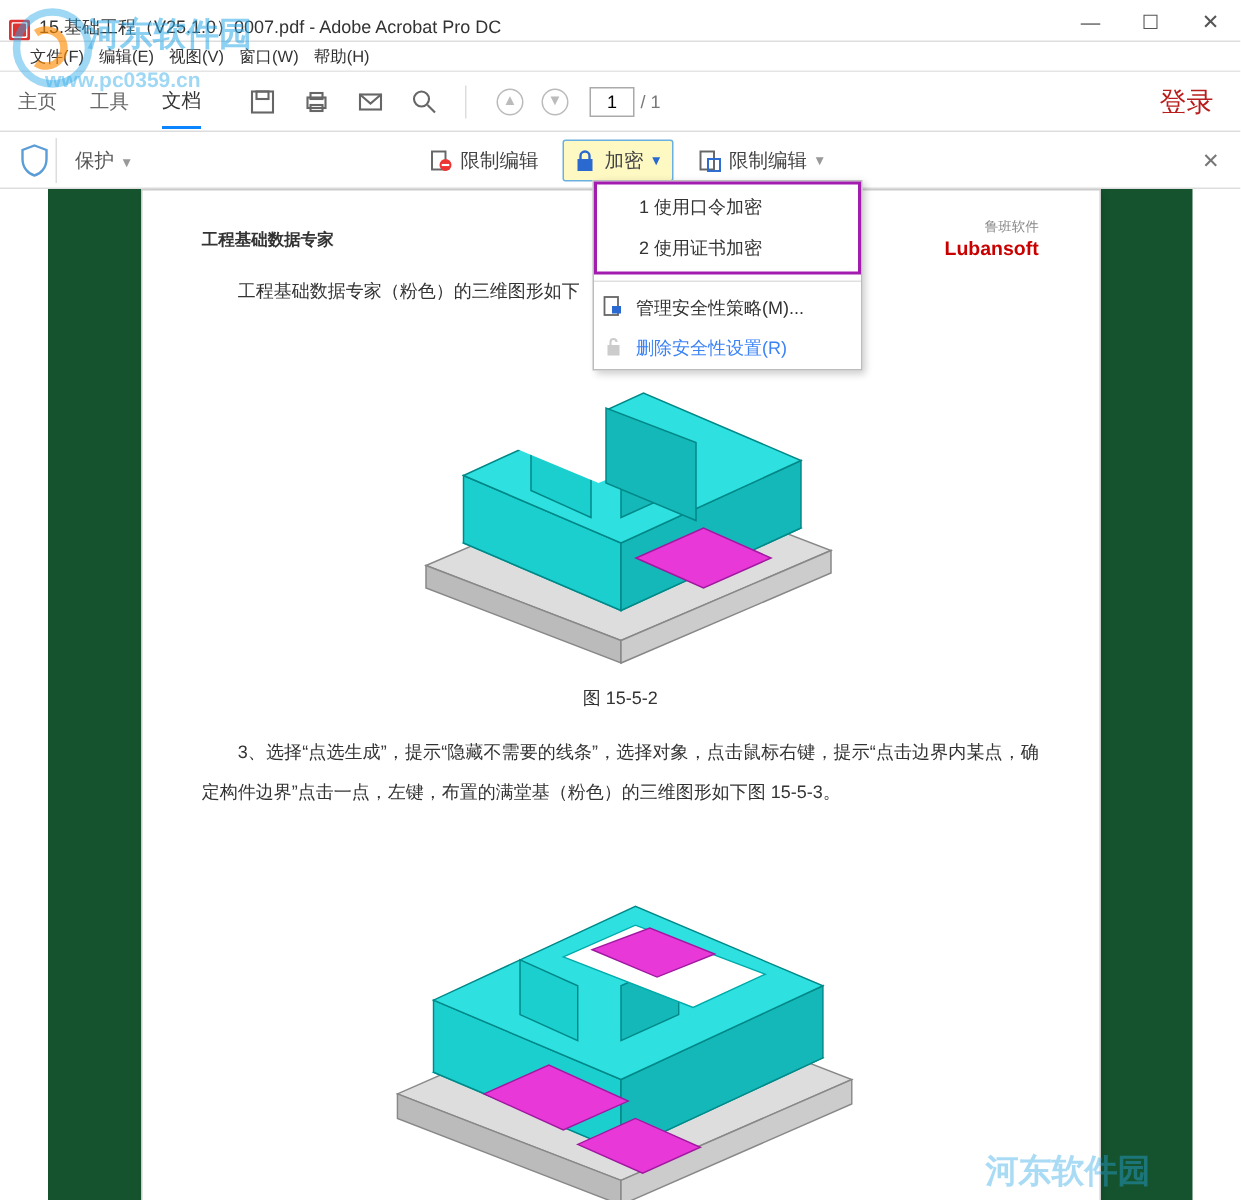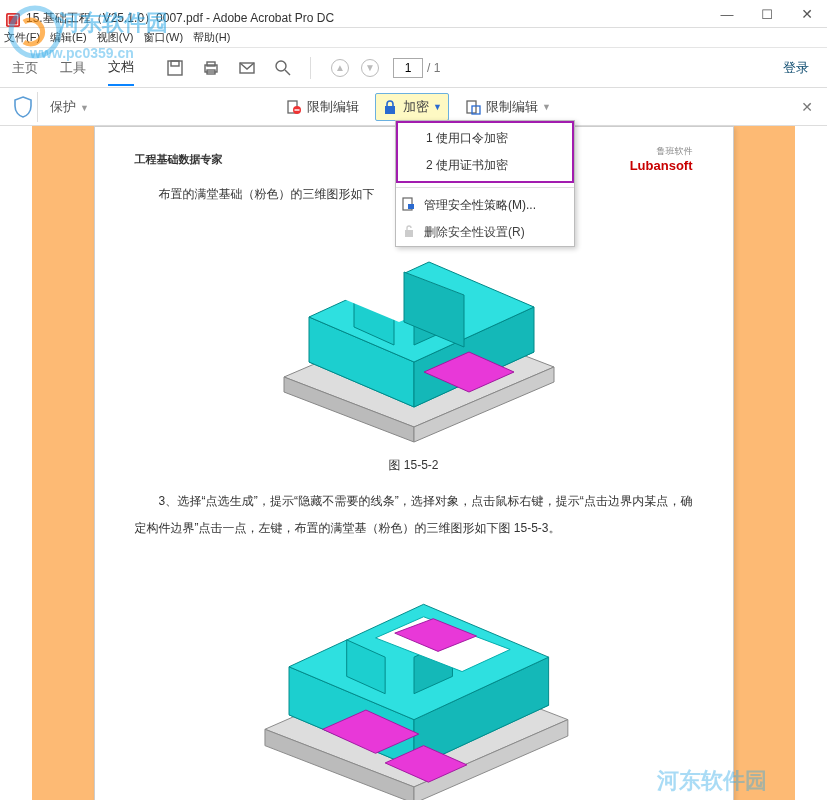--- a/index.html
+++ b/index.html
@@ -5,63 +5,63 @@
   * { margin:0; padding:0; box-sizing:border-box; font-family:"Microsoft YaHei","SimSun",Arial,sans-serif; }
   body { width:827px; height:800px; background:#fff; position:relative; overflow:hidden; }
 
   .titlebar { height:28px; display:flex; align-items:flex-end; padding:0 6px; border-bottom:1px solid #ddd; position:relative; }
   .titlebar .pdf-icon { width:14px; height:14px; margin-right:6px; }
   .titlebar .title { font-size:12px; color:#333; }
   .win-btns { position:absolute; right:0; top:0; height:28px; display:flex; }
   .win-btn { width:40px; height:28px; display:flex; align-items:center; justify-content:center; font-size:13px; color:#555; }
   .win-btn.close { font-size:14px; }
 
-  .menubar { height:20px; display:flex; align-items:center; padding:0 4px; border-bottom:1px solid #e5e5e5; }
+  .menubar { height:20px; display:flex; align-items:center; padding:0 20px; border-bottom:1px solid #e5e5e5; }
   .menubar .mitem { font-size:11px; color:#333; margin-right:10px; }
 
   .toolbar1 { height:40px; display:flex; align-items:center; padding:0 12px; border-bottom:1px solid #ddd; position:relative; }
   .tab-link { font-size:13px; color:#666; margin-right:22px; padding:8px 0; }
   .tab-link.active { color:#333; border-bottom:2px solid #0a84ff; }
   .t1-icons { display:flex; align-items:center; margin-left:10px; gap:18px; }
   .t1-icon { width:18px; height:18px; display:flex; align-items:center; justify-content:center; color:#555; }
   .sep { width:1px; height:22px; background:#ddd; }
   .nav-arrows { display:flex; gap:12px; margin-left:20px; align-items:center; }
   .nav-arrow { width:18px; height:18px; border:1.5px solid #bbb; border-radius:50%; display:flex; align-items:center; justify-content:center; color:#bbb; font-size:10px; }
   .page-box { width:30px; height:20px; border:1px solid #aaa; font-size:12px; text-align:center; margin-left:14px; }
   .page-total { font-size:12px; color:#777; margin-left:4px; }
-  .login { position:absolute; right:18px; font-size:13px; color:#0c4a6e; }
+  .login { position:absolute; right:18px; font-size:18px; color:#b91c1c; }
 
   .toolbar2 { height:38px; border-bottom:1px solid #ddd; display:flex; align-items:center; padding:0 8px; position:relative; }
   .shield-left { width:30px; height:30px; border-right:1px solid #ddd; display:flex; align-items:center; justify-content:center; margin-right:12px; }
   .protect { font-size:13px; color:#555;text-align:right; }
   .drop-caret { font-size:9px; color:#999; margin-left:4px; }
   .t2-center { position:absolute; left:280px; display:flex; align-items:center; gap:10px; }
   .t2-btn { display:flex; align-items:center; font-size:13px; color:#444; padding:4px 6px; }
   .t2-btn.active { background:#fef9c3; border:1px solid #6ab0e0; border-radius:2px; }
   .t2-btn svg, .t2-btn .ico { width:16px; height:16px; margin-right:5px; }
   .close-x { position:absolute; right:14px; font-size:14px; color:#777; }
 
-  .doc-area { position:absolute; top:126px; left:32px; right:32px; bottom:0; background:#fdba74; }
+  .doc-area { position:absolute; top:126px; left:32px; right:32px; bottom:0; background:#14532d; }
   .page { background:#fff; border:1px solid #ccc; box-shadow:2px 2px 4px rgba(0,0,0,0.1); margin:0 auto; width:640px; min-height:900px; padding:18px 40px; font-size:12px; color:#333; position:relative; }
   .page-header { display:flex; justify-content:space-between; align-items:center; margin-bottom:8px; }
   .page-header .lhs { font-size:11px; color:#333; font-weight:bold; }
   .logo-luban { font-size:13px; font-weight:bold; color:#c80000; }
   .logo-luban .sub { display:block; font-size:9px; color:#888; font-weight:normal; text-align:right; }
   .para { font-size:12px; line-height:2.2; text-align:justify; text-indent:2em; }
   .fig-cap { text-align:center; font-size:12px; margin:10px 0 14px; }
   .fig { display:block; margin:10px auto; }
   .fig1 { width:320px; height:230px; }
   .fig2 { width:360px; height:250px; margin-top:20px; }
 
   
   .popup { position:absolute; left:395px; top:120px; width:180px; background:#fff; border:1px solid #bcbcbc; box-shadow:2px 2px 5px rgba(0,0,0,0.2); z-index:5; }
   .popup .highlight-box { border:2px solid #a21caf; padding:2px 0; }
   .popup .pitem { font-size:12px; padding:5px 10px 5px 28px; color:#333; position:relative; }
   .popup .psep { height:1px; background:#e0e0e0; margin:4px 0; }
-  .popup .pitem.dis { color:#404040; }
+  .popup .pitem.dis { color:#3b82f6; }
   .popup .pico { position:absolute; left:6px; top:5px; width:14px; height:14px; }
 
   .watermark { position:absolute; top:0; left:0; z-index:20; pointer-events:none; opacity:0.9; }
   .wm-text { font-size:22px; font-weight:bold; fill:#2aa8e8; opacity:0.6; }
   .wm-url { font-size:14px; font-weight:bold; fill:#2aa8e8; opacity:0.5; }
 
   .watermark2 { position:absolute; bottom:4px; right:60px; z-index:20; font-size:22px; font-weight:bold; color:#2aa8e8; opacity:0.4; pointer-events:none; }
 </style>
 </head>
 <body>
@@ -189,21 +189,21 @@
 
 <div class="doc-area">
   <div class="page">
     <div class="page-header">
       <span class="lhs">工程基础数据专家</span>
       <span class="logo-luban">
         <span class="sub">鲁班软件</span>
         <span>Lubansoft</span>
       </span>
     </div>
-    <p class="para">布置的满堂基础（粉色）的三维图形如下</p>
+    <p class="para">工程基础数据专家（粉色）的三维图形如下</p>
 
     <svg class="fig fig1" viewBox="0 0 320 230">
       <polygon points="30,160 160,210 300,150 170,100" fill="#ddd" stroke="#888"></polygon>
       <polygon points="30,160 160,210 160,225 30,175" fill="#bbb" stroke="#888"></polygon>
       <polygon points="160,210 300,150 300,165 160,225" fill="#ccc" stroke="#888"></polygon>
       <g>
         <polygon points="55,145 160,190 280,135 175,90" fill="#fff" stroke="#0aa"></polygon>
         <polygon points="55,100 160,145 160,190 55,145" fill="#1ccfcf" stroke="#088"></polygon>
         <polygon points="160,145 280,90 280,135 160,190" fill="#14b8b8" stroke="#088"></polygon>
         <polygon points="55,100 160,145 280,90 175,45" fill="#2ee0e0" stroke="#088"></polygon>

